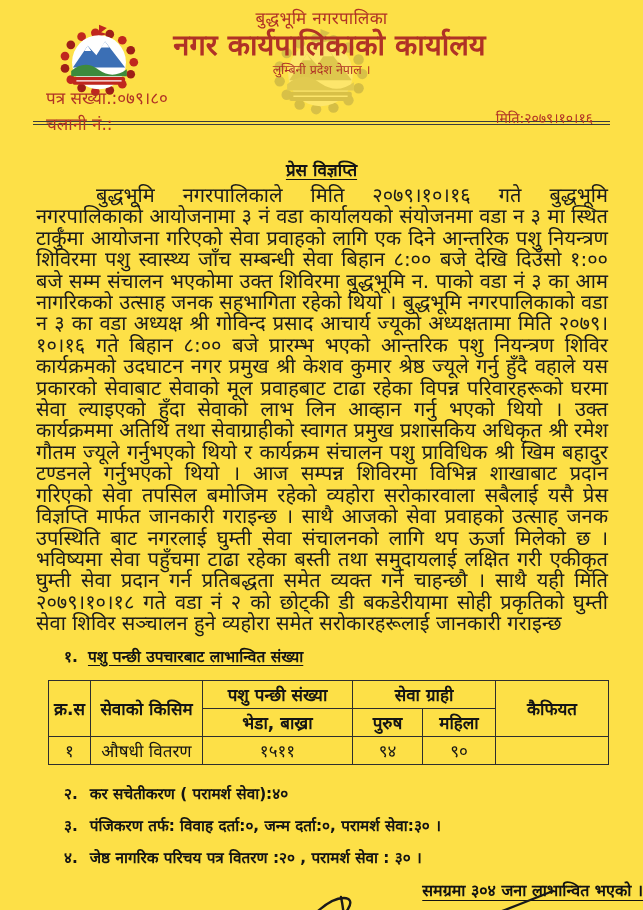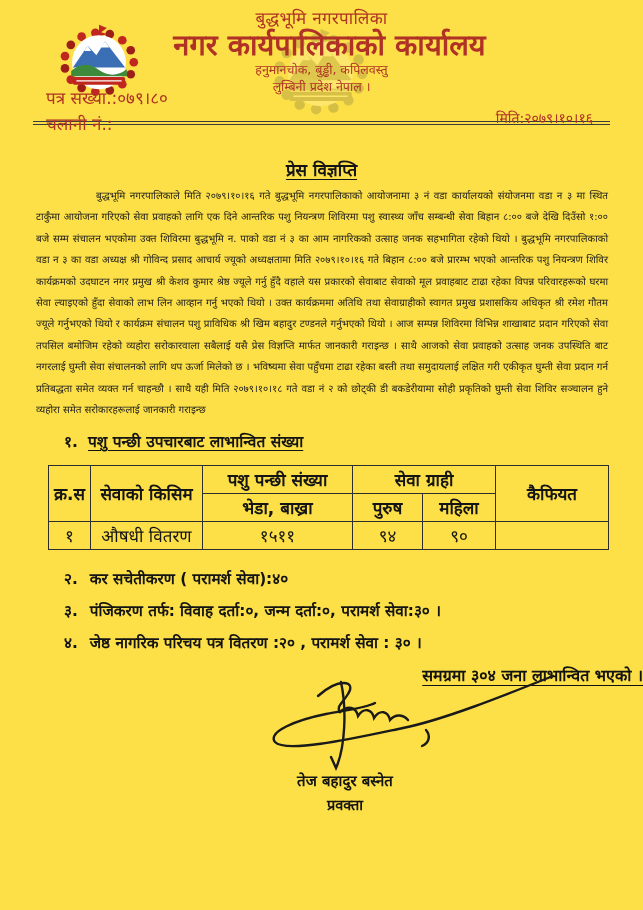--- a/index.html
+++ b/index.html
@@ -31,21 +31,21 @@
     border-top:1.6px solid #3c3c3c; border-bottom:1.6px solid #3c3c3c;
   }
   
   .doc-title {
     text-align:center; margin-top:32px;
     font-size:17px; font-weight:bold; color:#151515;
   }
   .doc-title span { text-decoration:underline; text-underline-offset:3px; }
   .paragraph {
     margin:4px 35px 0 36px;
-    font-size:10px; line-height:21.4px;
+    font-size:20px; line-height:21.4px;
     text-align:justify; text-indent:60px; color:#1c1c1c;
   }
   .section-heading {
     margin:10px 0 0 64px;
     font-size:15.5px; font-weight:bold; color:#141414;
     display:flex; gap:10px;
   }
   .section-heading .h-text { text-decoration:underline; text-underline-offset:3px; }
   
   table.svc {
@@ -134,21 +134,20 @@
         </svg>
     </div>
     <div class="logo-wrap">
       <svg width="88" height="80">
           <use href="#emblem"></use>
         </svg>
     </div>
     <div class="header-center">
       <div class="org-top">बुद्धभूमि नगरपालिका</div>
       <div class="org-main">नगर कार्यपालिकाको कार्यालय</div>
-      <div class="addr">हनुमानचोक, बुड्ढी, कपिलवस्तु</div>
       <div class="addr">लुम्बिनी प्रदेश नेपाल ।</div>
     </div>
     <div class="ref-block">
       <div>पत्र संख्या.:०७९।८०</div>
       <div>चलानी नं.:</div>
     </div>
     <div class="date-block">मिति:२०७९।१०।१६</div>
     <div class="header-rule"></div>
   </div>
 

